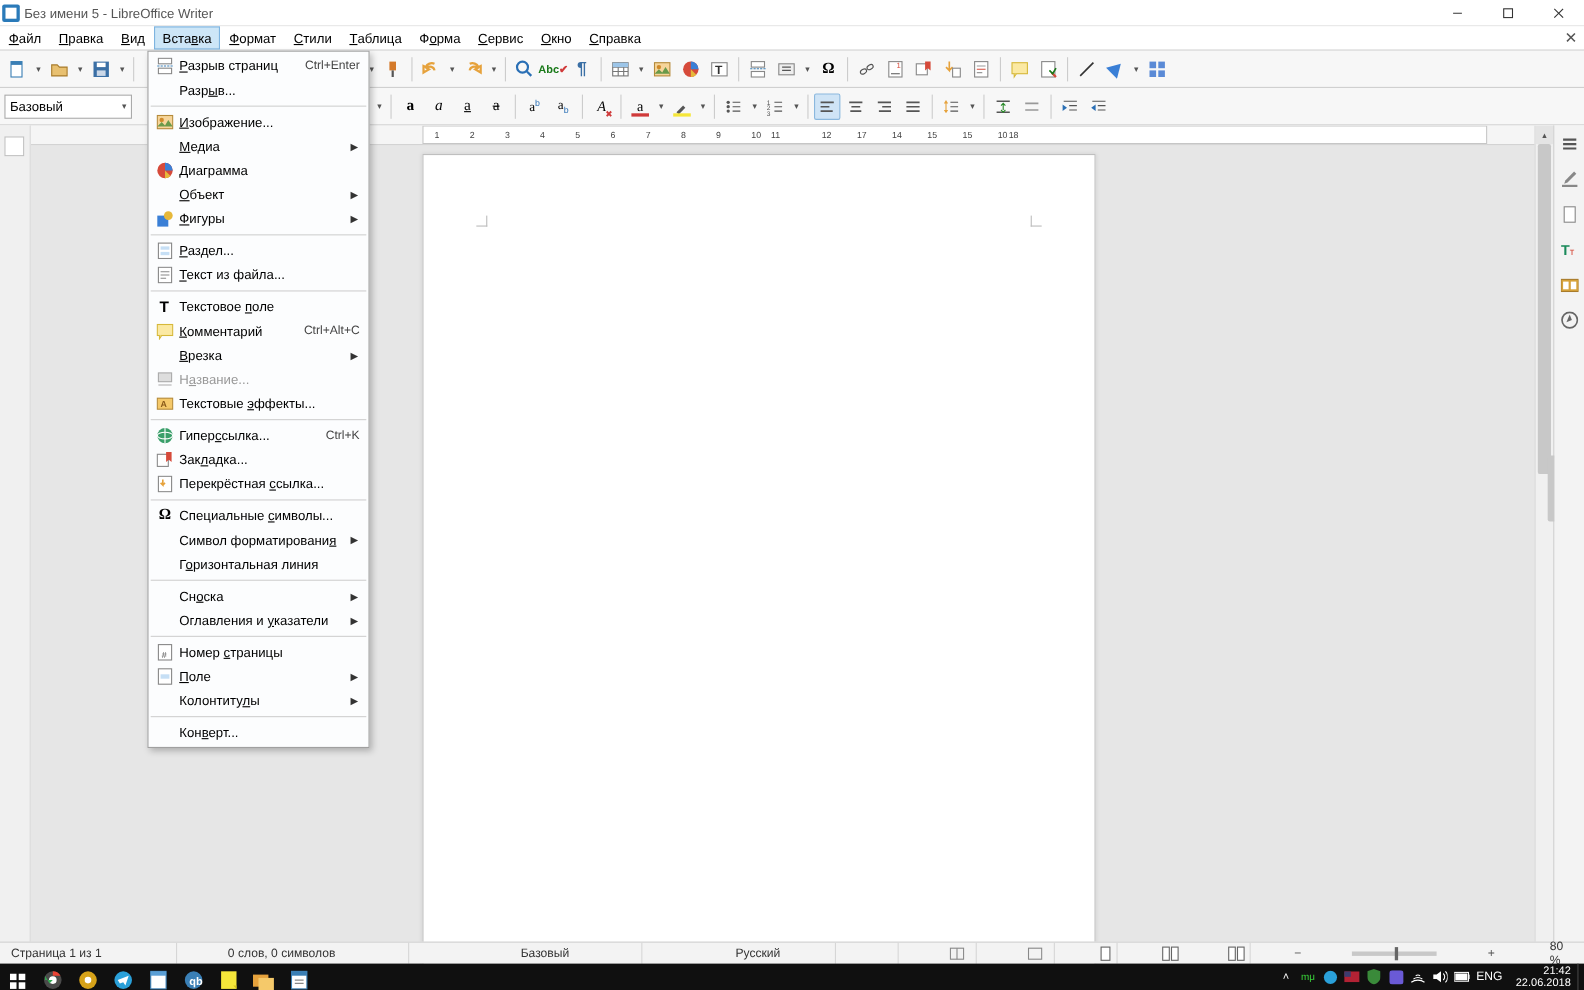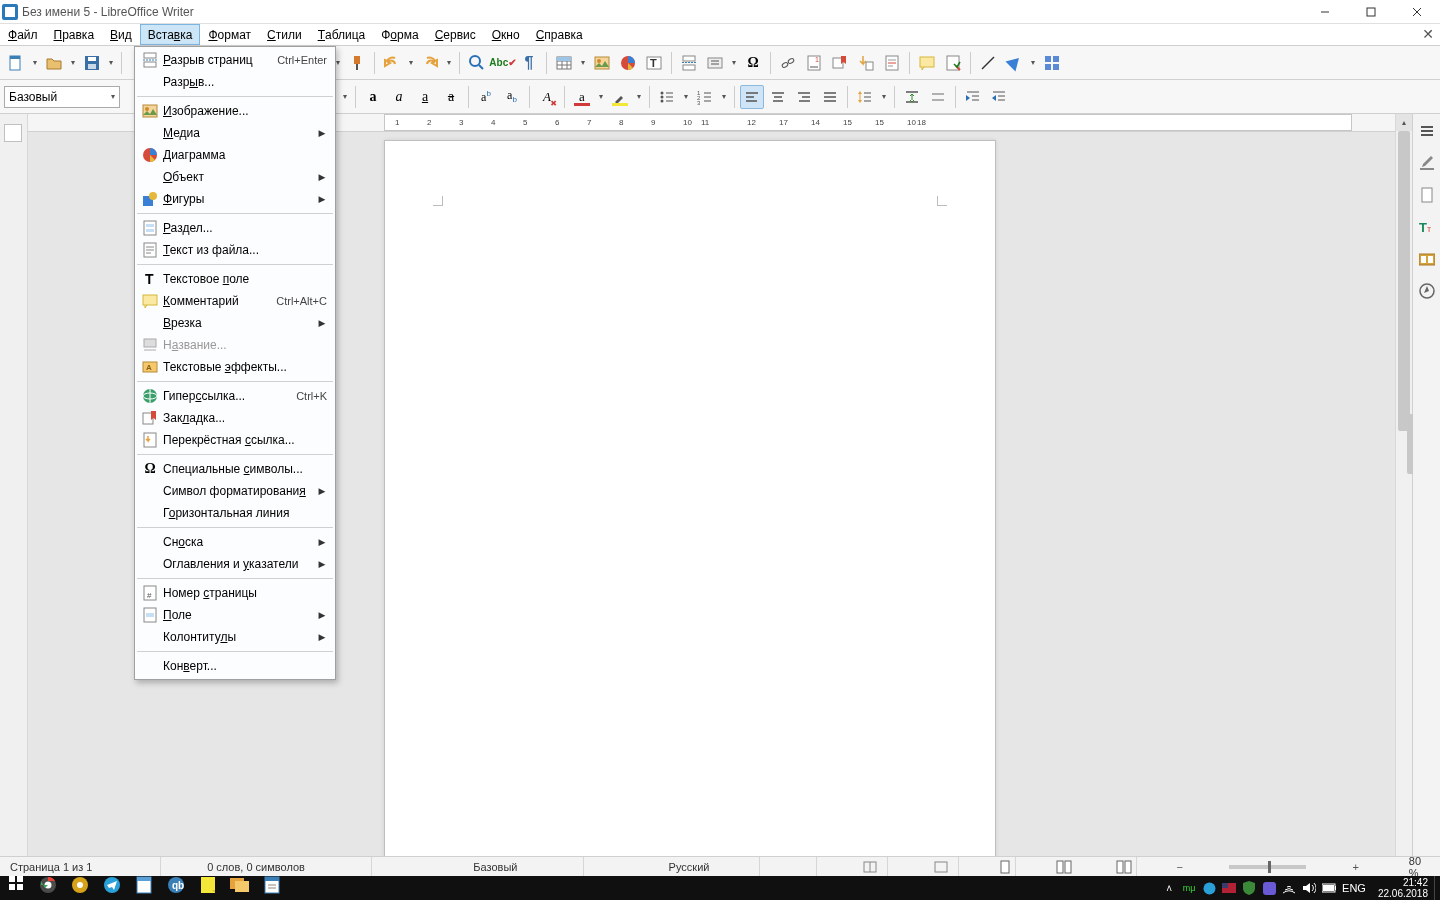--- a/index.html
+++ b/index.html
@@ -64,21 +64,21 @@
 .sidepanel .sphandle{position:absolute;right:27px;top:300px;width:6px;height:60px;background:#c8c8c8;border-radius:2px 0 0 2px;}
 
 
 .statusbar{position:absolute;left:0;right:0;bottom:24px;height:20px;background:#f3f3f3;border-top:1px solid #d0d0d0;display:flex;align-items:center;font-size:11px;color:#333;gap:36px;}
 .statusbar .cell{padding:0 10px;border-right:1px solid #d6d6d6;height:100%;display:flex;align-items:center;}
 .statusbar .slider{width:110px;height:4px;background:#c8c8c8;position:relative;margin:0 6px;}
 .statusbar .slider .sknob{position:absolute;left:50%;top:-4px;width:3px;height:12px;background:#666;}
 
 
 .taskbar{position:absolute;left:0;right:0;bottom:0;height:24px;background:#101010;display:flex;align-items:center;}
-.taskbar .tb{width:32px;height:24px;display:flex;align-items:flex-start;justify-content:center;color:#c2410c;font-size:13px;}
+.taskbar .tb{width:32px;height:24px;display:flex;align-items:flex-end;justify-content:center;color:#c2410c;font-size:13px;}
 .taskbar .tspace{flex:1;}
 .taskbar .tray{display:flex;align-items:center;gap:6px;padding:0 6px;color:#fff;font-size:10px;}
 .taskbar .tray .tic{width:14px;height:14px;display:inline-flex;align-items:center;justify-content:center;}
 .taskbar .clock{color:#fff;font-size:10px;text-align:right;line-height:11px;padding:0 6px;}
 svg{display:block;}
 .pressed{background:#cfe4f6;border:1px solid #8bb8de !important;}
 </style>
 </head>
 <body>
 

